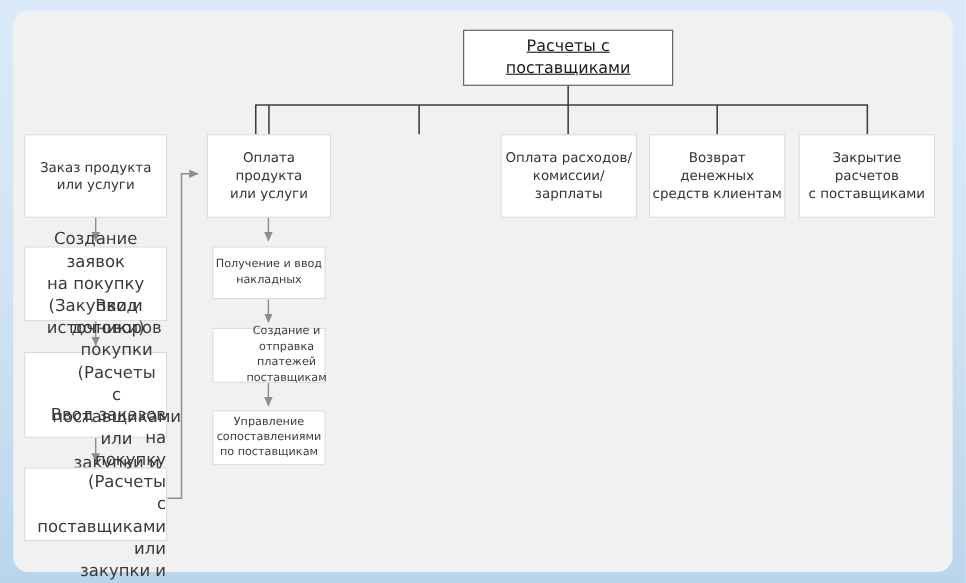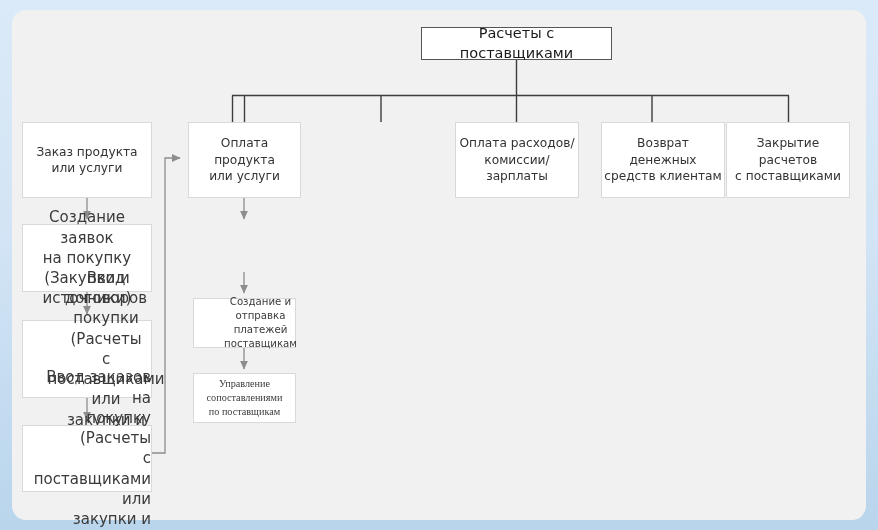--- a/index.html
+++ b/index.html
@@ -112,55 +112,57 @@
       <path d="M244,197 L244,219" stroke="#8d8d8d" stroke-width="1.3" fill="none" marker-end="url(#arrowGray)"></path>
       <path d="M244,272 L244,293" stroke="#8d8d8d" stroke-width="1.3" fill="none" marker-end="url(#arrowGray)"></path>
       <path d="M244,348 L244,369" stroke="#8d8d8d" stroke-width="1.3" fill="none" marker-end="url(#arrowGray)"></path>
     </g>
 
     <g>
       <path d="M152,453 L165,453 L165,158 L180,158" stroke="#8d8d8d" stroke-width="1.3" fill="none" marker-end="url(#arrowGray)"></path>
     </g>
   </svg>
 
-  <div class="node root" style="left:421px; top:27px; width:191px; height:33px;">Расчеты с поставщиками</div>
+  <div class="node root" style="left:421px; top:27px; width:191px; height:51px;text-decoration:underline;">Расчеты с поставщиками</div>
 
   <div class="node lvl2" style="left:22px; top:122px; width:130px; height:76px;">Заказ продукта
 или услуги</div>
 
   <div class="node lvl2" style="left:188px; top:122px; width:113px; height:76px;">Оплата продукта
 или услуги</div>
 
 
   <div class="node lvl2" style="left:455px; top:122px; width:124px; height:76px;">Оплата расходов/
 комиссии/
 зарплаты</div>
 
-  <div class="node lvl2" style="left:590px; top:122px; width:124px; height:76px;margin-left:11px;">Возврат денежных
+  <div class="node lvl2" style="left:590px; top:122px; width:124px; height:76px;">Возврат денежных
 средств клиентам</div>
 
   <div class="node lvl2" style="left:726px; top:122px; width:124px; height:76px;">Закрытие расчетов
 с поставщиками</div>
 
   <div class="node sub" style="left:22px; top:224px; width:130px; height:68px;">Создание заявок
 на покупку
 (Закупки и источники)</div>
 
   <div class="node sub" style="left:22px; top:320px; width:130px; height:78px;padding-left:38px;">Ввод договоров
 покупки (Расчеты
 с поставщиками или
 закупки и источники)</div>
 
   <div class="node sub" style="left:22px; top:425px; width:130px; height:67px;text-align:right;">Ввод заказов на
 покупку (Расчеты
 с поставщиками или
 закупки и источники)</div>
 
+  <div class="node subl" style="left:193px; top:224px; width:103px; height:48px;">Получение и ввод
+накладных</div>
 
   <div class="node subl" style="left:193px; top:298px; width:103px; height:50px;padding-left:32px;">Создание и
 отправка платежей
 поставщикам</div>
 
-  <div class="node subl" style="left:193px; top:373px; width:103px; height:50px;font-family:Liberation Serif, serif;">Управление
+  <div class="node subl" style="left:193px; top:373px; width:103px; height:50px;">Управление
 сопоставлениями
 по поставщикам</div>
 
 </div>
 
 </body></html>

